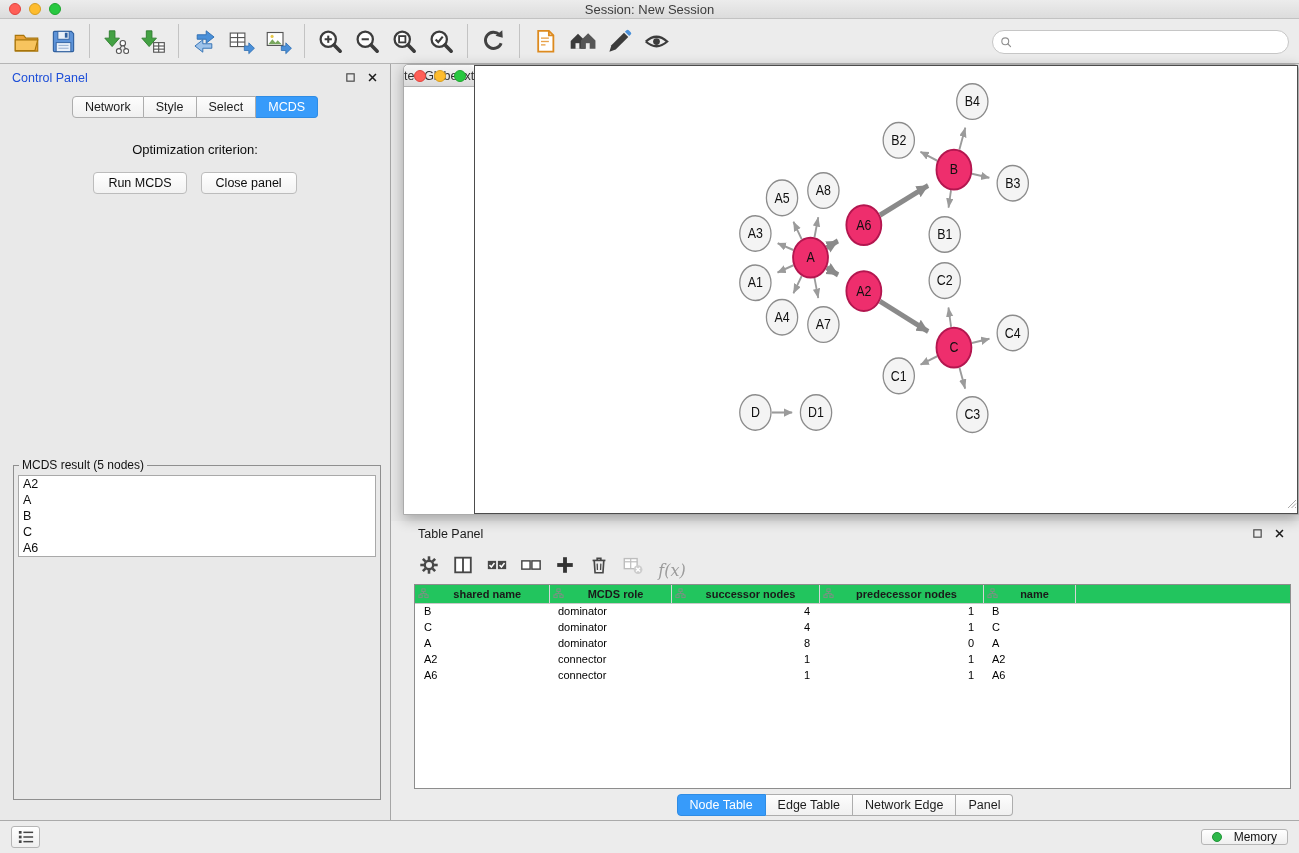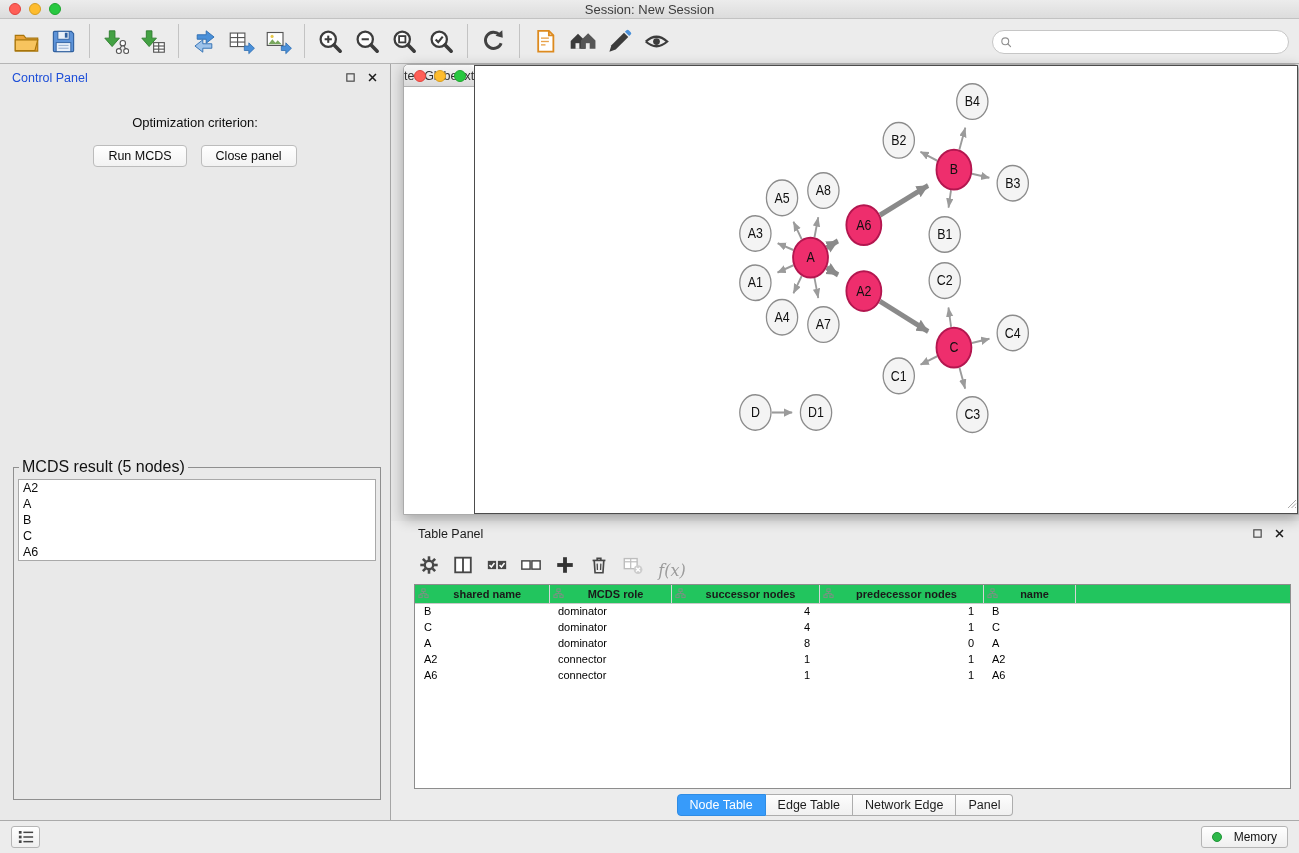--- a/index.html
+++ b/index.html
@@ -41,21 +41,21 @@
 
   .cp-tabs { margin-top:5px; }
   .cp-opt-label { text-align:center; margin-top:24px; font-size:13px; color:#0c0c0c; }
   .cp-dropdown { margin:10px auto 0; width:306px; height:23px; border:1px solid #b2b2b2; border-radius:4px; background:#fff; display:flex; align-items:center; overflow:hidden; cursor:default; }
   .dd-text { flex:1; font-size:12.5px; padding-left:9px; color:#0c0c0c; white-space:nowrap; }
   .dd-stepper { width:18px; height:23px; background:linear-gradient(#8cbafa,#3a80f6); display:flex; align-items:center; justify-content:center; border-radius:0 3px 3px 0; flex:none; }
   .cp-buttons { display:flex; justify-content:center; gap:14px; margin-top:15px; }
   .btn { font-size:12.5px; padding:3px 14px; background:linear-gradient(#ffffff,#f2f2f2); border:1px solid #bcbcbc; border-radius:4px; color:#0c0c0c; cursor:default; font-family:"Liberation Sans",sans-serif; }
 
   .cp-fieldset { margin:auto 9px 20px 13px; height:342px; border:1px solid #8f8f8f; padding:3px 4px 4px; display:flex; flex-direction:column; }
-  .cp-fieldset legend { font-size:16px; color:#111; padding:0 3px; margin-left:1px; }
+  .cp-fieldset legend { font-size:12px; color:#111; padding:0 3px; margin-left:1px; }
   .result-list { flex:1; background:#fff; border:1px solid #a9a9a9; overflow:auto; }
   .result-item { font-size:12.5px; line-height:16px; padding-left:4px; color:#0c0c0c; }
 
   
   .right-col { flex:1; display:flex; flex-direction:column; min-width:0; }
   .network-area { height:457px; flex:none; background:#e7e7e7; padding-left:12px; position:relative; }
   .network-window { width:100%; height:451px; background:#fff; border:1px solid #ababab; border-radius:5px 5px 0 0; box-shadow:0 4px 14px rgba(0,0,0,.3); display:flex; position:relative; }
   .nw-titlebar { height:22px; flex:none; background:linear-gradient(#f6f6f6,#dadada); border-bottom:1px solid #b2b2b2; border-radius:5px 5px 0 0; position:relative; display:flex; align-items:center; justify-content:center; }
   .nw-titlebar .lights { top:5px; left:10px; }
   .nw-title { font-size:12.5px; color:#2e2e2e; }
@@ -75,21 +75,21 @@
   .node-table th.filler { border-right:none; }
   .th-in { display:flex; align-items:center; }
   .th-label { flex:1; text-align:center; }
   .node-table td { font-size:11px; height:16px; padding:0 9px; color:#000; white-space:nowrap; overflow:hidden; }
   .node-table td.num { text-align:right; }
   .tp-tabs { height:31px; flex:none; display:flex; justify-content:center; align-items:center; }
 
   
   .statusbar { height:33px; flex:none; border-top:1px solid #aaa; background:#ececec; display:flex; align-items:center; padding:0 11px; }
   .sb-left-btn { width:29px; height:22px; border:1px solid #b5b5b5; border-radius:3px; background:linear-gradient(#ffffff,#efefef); display:flex; align-items:center; justify-content:center; cursor:default; }
-  .memory-btn { margin-left:auto; height:22px; border:1px solid #b5b5b5; border-radius:3px; background:linear-gradient(#ffffff,#efefef); display:flex; align-items:center; gap:12px; padding:0 10px; font-size:12px; color:#111; cursor:default; font-family:"Liberation Sans",sans-serif; }
+  .memory-btn { margin-left:auto; height:16px; border:1px solid #b5b5b5; border-radius:3px; background:linear-gradient(#ffffff,#efefef); display:flex; align-items:center; gap:12px; padding:0 10px; font-size:12px; color:#111; cursor:default; font-family:"Liberation Sans",sans-serif; }
   .mem-dot { width:10px; height:10px; border-radius:50%; background:#2eb84a; border:1px solid #1f9437; }
 </style>
 </head>
 <body>
 
 <div class="app">
 
   <div class="titlebar">
     <div class="lights">
       <div class="light red"></div>
@@ -287,20 +287,26 @@
             </button>
           <button class="pbtn">
               <span class="icon">
                 <svg width="11" height="11" viewBox="0 0 24 24">
                   <path d="M4.5 4.5 L19.5 19.5 M19.5 4.5 L4.5 19.5" stroke="#1d1d1d" stroke-width="3.4"></path>
                 </svg>
               </span>
             </button>
         </span>
       </div>
+      <div class="seg-row cp-tabs">
+          <button class="seg">Network</button>
+          <button class="seg">Style</button>
+          <button class="seg">Select</button>
+          <button class="seg active">MCDS</button>
+        </div>
 
       <div class="cp-opt-label">Optimization criterion:</div>
 
 
       <div class="cp-buttons">
         <button class="btn">Run MCDS</button>
         <button class="btn">Close panel</button>
       </div>
 
       <fieldset class="cp-fieldset">

